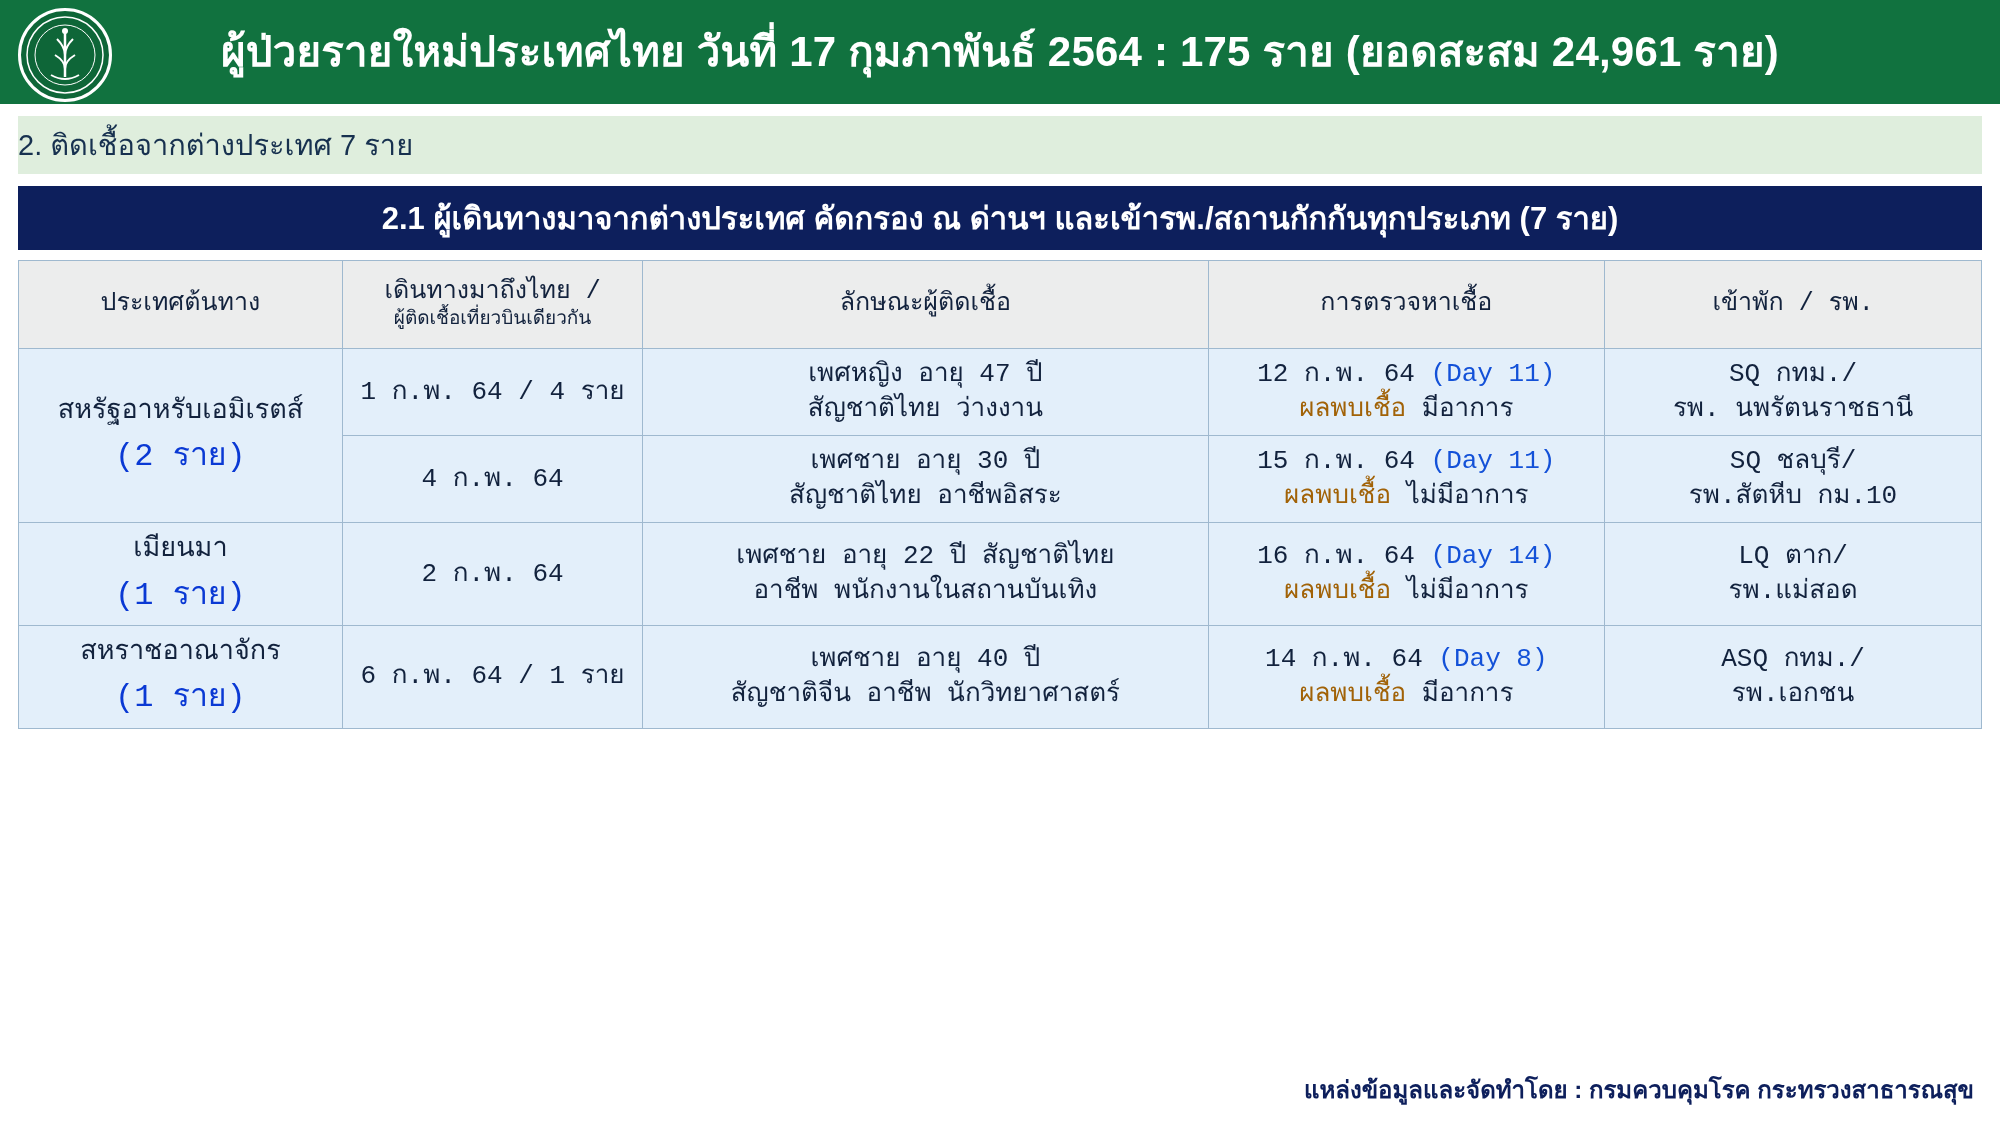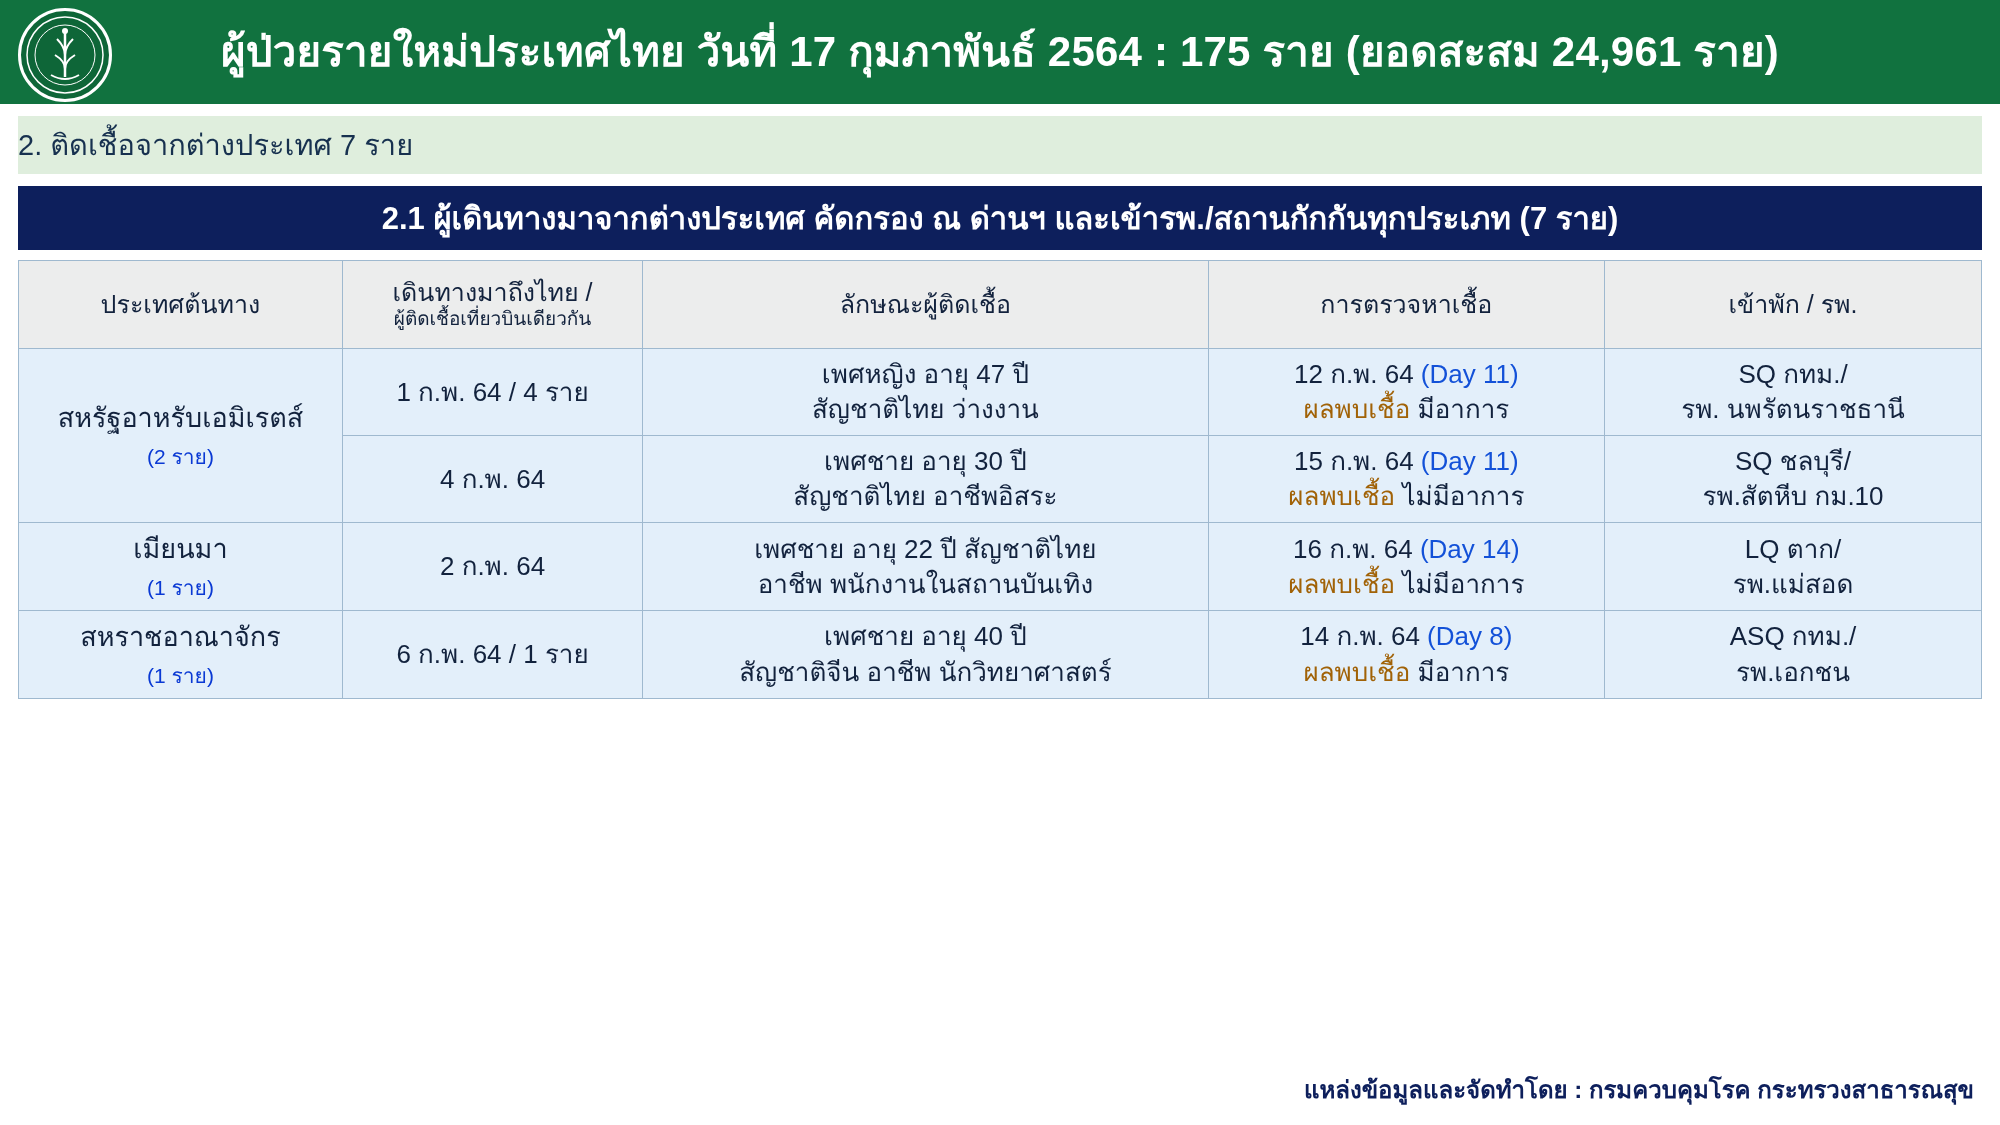--- a/index.html
+++ b/index.html
@@ -81,20 +81,21 @@
   .sub-band-text {
     color: #ffffff;
     font-size: 31px;
     font-weight: bold;
     text-align: center;
   }
 
   
   .table-wrap {
     margin: 10px 18px 0 18px;
+    font-family: Liberation Mono, monospace;
   }
   table.data {
     width: 100%;
     border-collapse: collapse;
     table-layout: fixed;
   }
   table.data th, table.data td {
     border: 1px solid #9fb9cf;
     vertical-align: middle;
     text-align: center;
@@ -115,21 +116,21 @@
     background: #e3effa;
     font-size: 26px;
     color: #12223d;
     line-height: 1.35;
   }
   .cell-left {
     text-align: left;
     padding-left: 18px;
   }
   .country-name { display: block; font-size: 27px; }
-  .country-count { display: block; color: #0a39d4; font-size: 21px; margin-top: 6px; }
+  .country-count { display: block; color: #0a39d4; font-size: 32px; margin-top: 6px; }
   .line { display: block; }
   .day { color: #1351d8; }
   .positive { color: #a16207; }
 
   
   col.c1 { width: 16.5%; }
   col.c2 { width: 15.3%; }
   col.c3 { width: 28.8%; }
   col.c4 { width: 20.2%; }
   col.c5 { width: 19.2%; }

